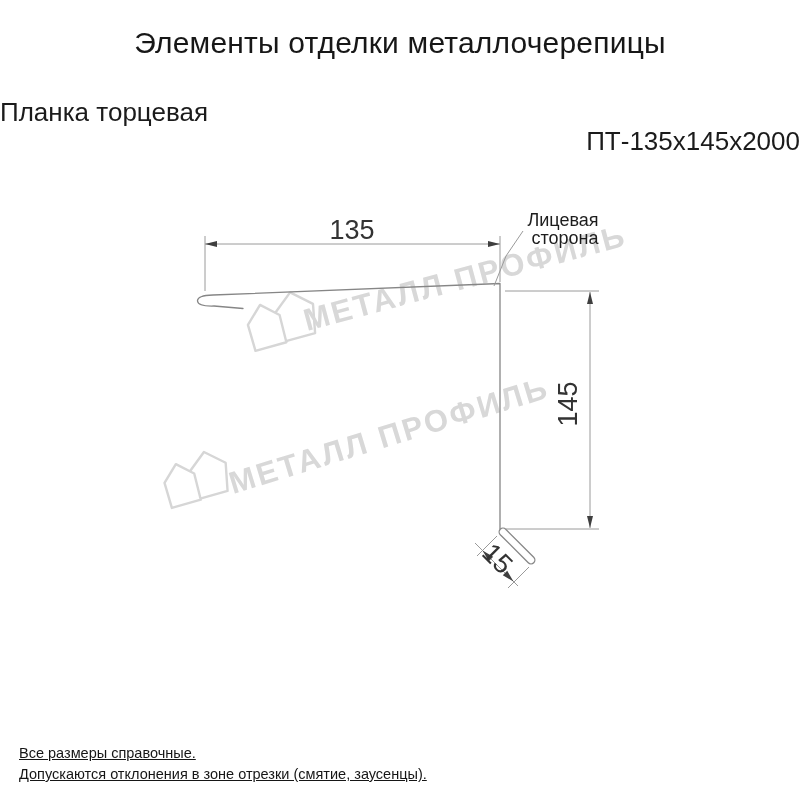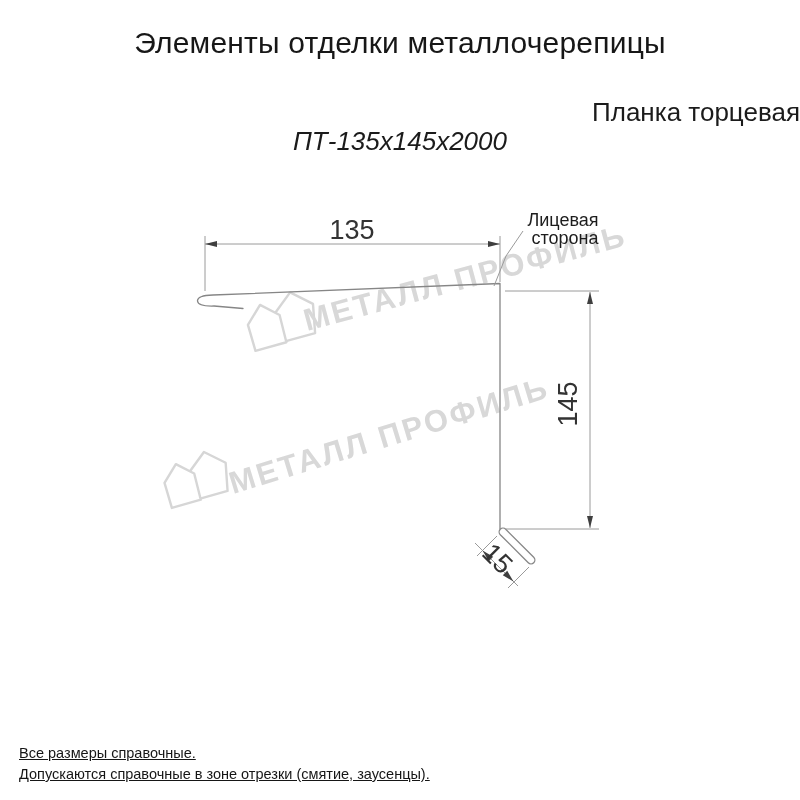--- a/index.html
+++ b/index.html
@@ -27,37 +27,36 @@
     line-height: 30px;
     color: #171717;
     letter-spacing: 0.2px;
     white-space: nowrap;
   }
   .product-name {
     position: absolute;
     top: 99px;
     left: 0;
     width: 800px;
-    text-align: right;
+    text-align: left;
     font-size: 26px;
     line-height: 26px;
     color: #1b1b1b;
     white-space: nowrap;
   }
   .product-code {
     position: absolute;
     top: 128px;
     left: 0;
     width: 800px;
-    text-align: center;
+    text-align: right;
     font-size: 26px;
     line-height: 26px;
     color: #1b1b1b;
     white-space: nowrap;
-    font-style: italic;
   }
   .diagram-svg {
     position: absolute;
     top: 0;
     left: 0;
     width: 800px;
     height: 800px;
   }
   .footer-notes {
     position: absolute;
@@ -167,16 +166,16 @@
 
     <g>
       <path d="M 523 231 L 506 256 L 494 286" fill="none" stroke="#9a9a9a" stroke-width="1"></path>
       <text class="face-text" x="563" y="226" text-anchor="middle">Лицевая</text>
       <text class="face-text" x="565" y="244" text-anchor="middle">сторона</text>
     </g>
   </svg>
 
   <div class="footer-notes">
     <div>Все размеры справочные.</div>
-    <div>Допускаются справочные в зоне отрезки (смятие, заусенцы).</div>
+    <div>Допускаются отклонения в зоне отрезки (смятие, заусенцы).</div>
   </div>
 
 </div>
 
 </body></html>

